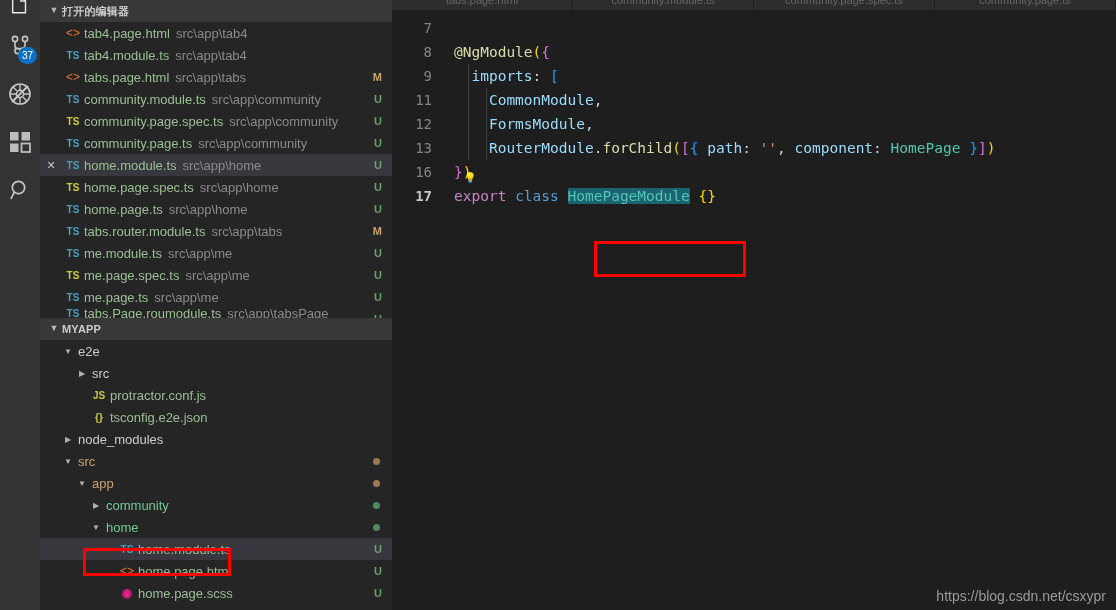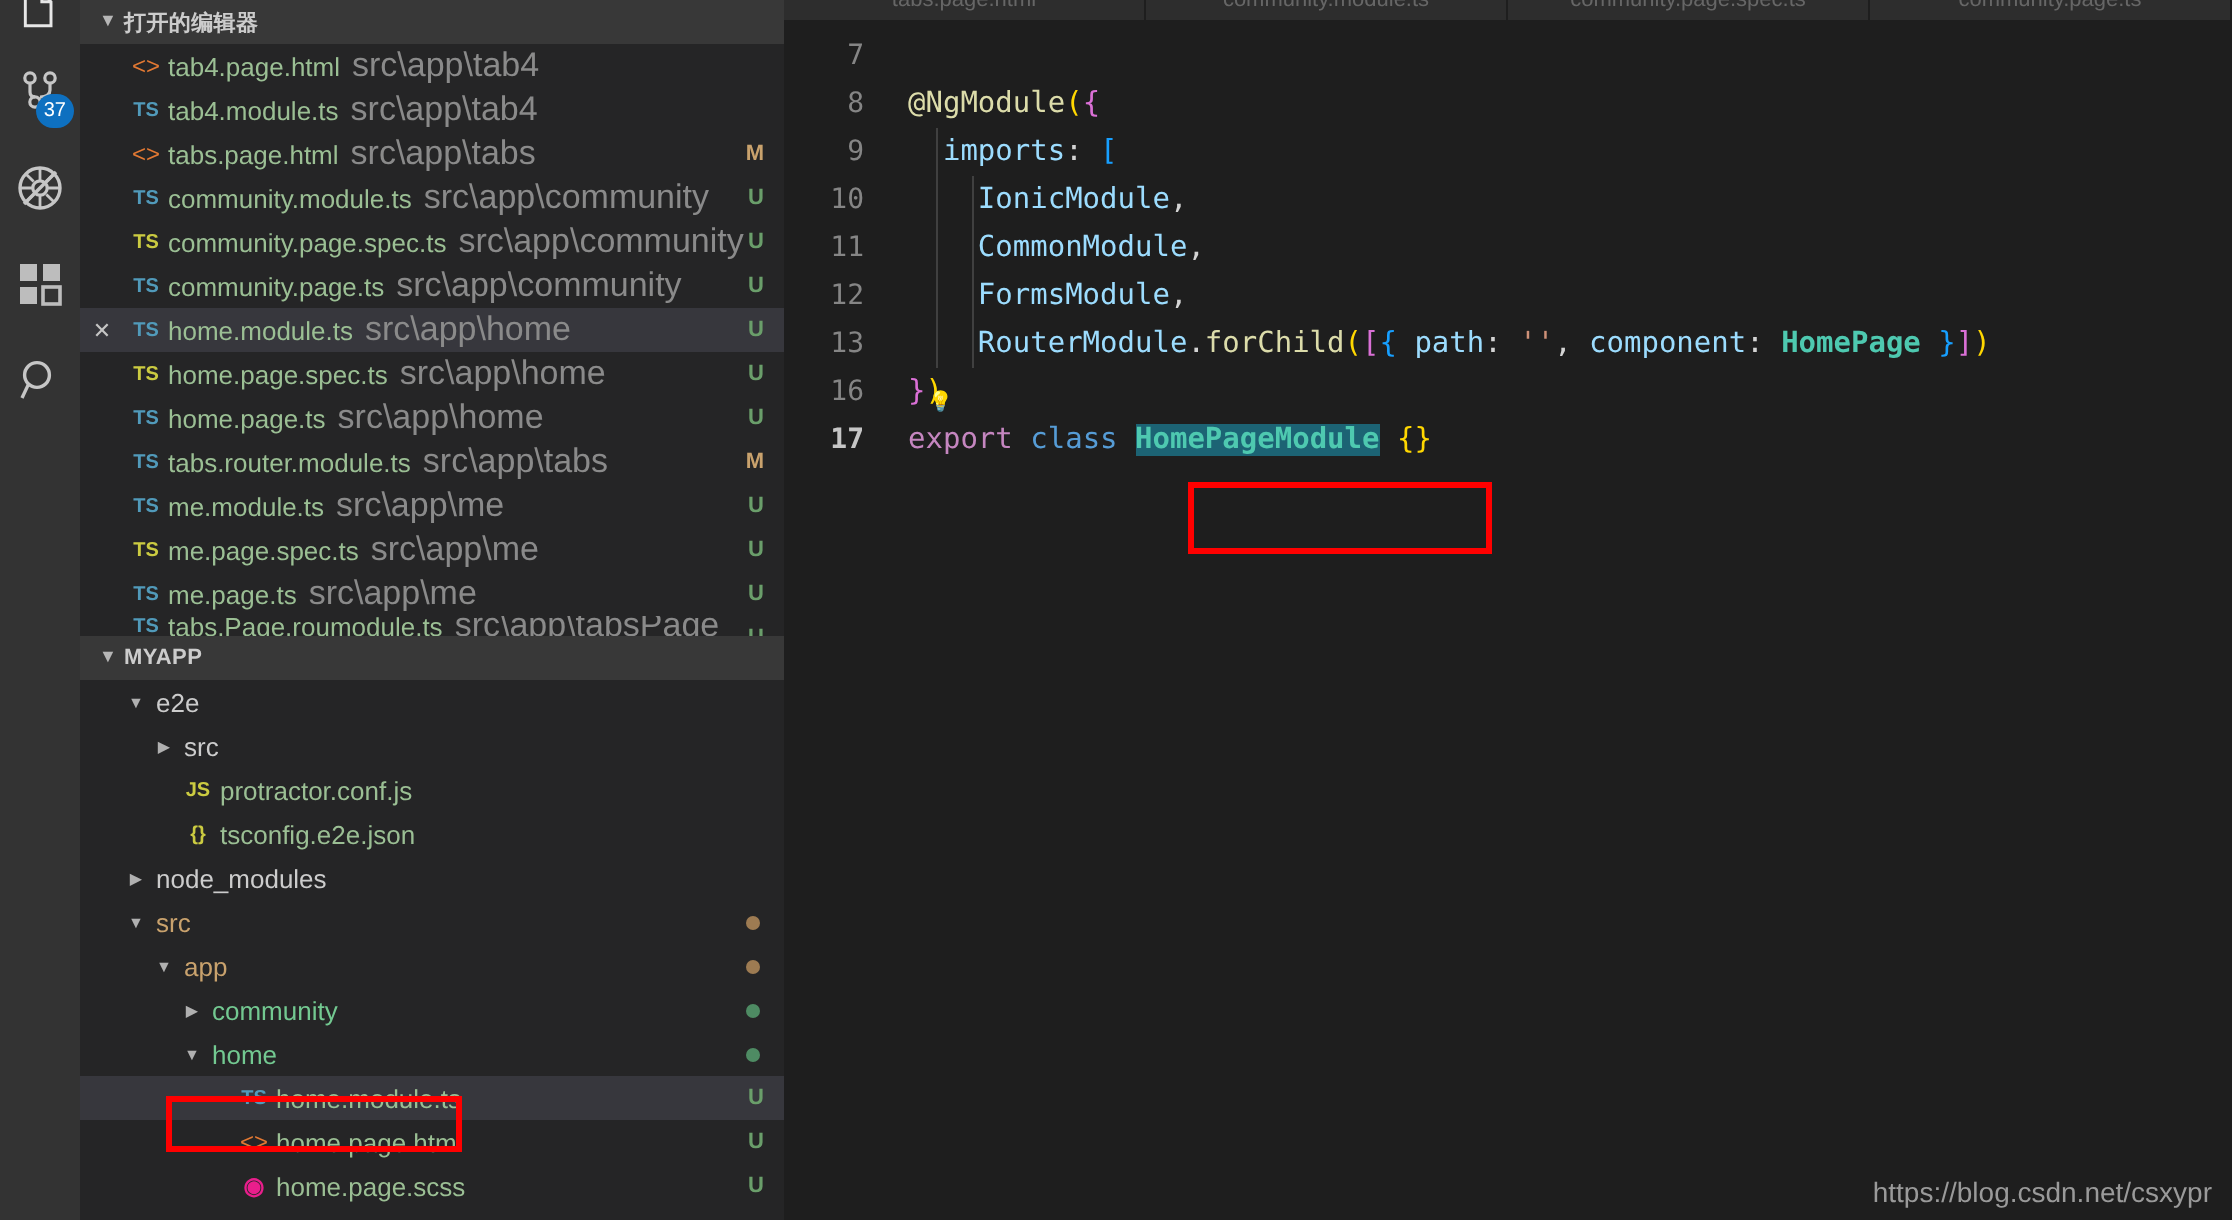--- a/index.html
+++ b/index.html
@@ -90,21 +90,21 @@
     text-align: center;
     font-family: "Liberation Sans", sans-serif;
   }
   .icon-tag.ts   { color: #519aba; }
   .icon-tag.spec { color: #cbcb41; }
   .icon-tag.html { color: #e37933; font-size: 12px; font-weight: normal; }
   .icon-tag.js   { color: #cbcb41; }
   .icon-tag.json { color: #cbcb41; }
   .icon-tag.scss { color: #e91e8c; font-size: 12px; }
   .fname { color: #9bbf94; font-size: 13px; }
-  .fpath { color: #8a8a8a; font-size: 17px; margin-left: 6px; }
+  .fpath { color: #8a8a8a; font-size: 13px; margin-left: 6px; }
   .gitmark {
     position: absolute; right: 10px; top: 0;
     height: 22px; line-height: 22px;
     font-size: 11px; font-weight: bold;
   }
   .gitmark.M { color: #c9a26d; }
   .gitmark.U { color: #6a9e6a; }
 
   .cut-row { height: 10px; overflow: hidden; }
 
@@ -170,21 +170,21 @@
   }
   .ctext { white-space: pre; }
   .ind-guide {
     position: absolute; width: 1px; background: #404040;
     top: 0; height: 24px;
   }
 
   .kw   { color: #c586c0; }
   .kw2  { color: #569cd6; }
   .dec  { color: #dcdcaa; }
-  .typ  { color: #4ec9b0; font-weight: bold; }
+  .typ  { color: #4ec9b0; }
   .prop { color: #9cdcfe; }
   .str  { color: #ce9178; }
   .b1   { color: #ffd700; }
   .b2   { color: #da70d6; }
   .b3   { color: #179fff; }
   .plain{ color: #d4d4d4; }
   .sel  { background: #1c6374; }
 
   .bulb {
     position: absolute;
@@ -464,26 +464,20 @@
         <div class="cline">
           <span class="ln">8</span>
           <span class="ctext"><span class="dec">@NgModule</span><span class="b1">(</span><span class="b2">{</span></span>
         </div>
         <div class="cline">
           <span class="ln">9</span>
           <span class="ind-guide" style="left: 76px;"></span>
           <span class="ctext"><span class="plain">  </span><span class="prop">imports</span><span class="plain">: </span><span class="b3">[</span></span>
         </div>
         <div class="cline">
-          <span class="ln">10</span>
-          <span class="ind-guide" style="left: 76px;"></span>
-          <span class="ind-guide" style="left: 93.5px;"></span>
-          <span class="ctext"><span class="plain">    </span><span class="prop">IonicModule</span><span class="plain">,</span></span>
-        </div>
-        <div class="cline">
           <span class="ln">11</span>
           <span class="ind-guide" style="left: 76px;"></span>
           <span class="ind-guide" style="left: 93.5px;"></span>
           <span class="ctext"><span class="plain">    </span><span class="prop">CommonModule</span><span class="plain">,</span></span>
         </div>
         <div class="cline">
           <span class="ln">12</span>
           <span class="ind-guide" style="left: 76px;"></span>
           <span class="ind-guide" style="left: 93.5px;"></span>
           <span class="ctext"><span class="plain">    </span><span class="prop">FormsModule</span><span class="plain">,</span></span>

